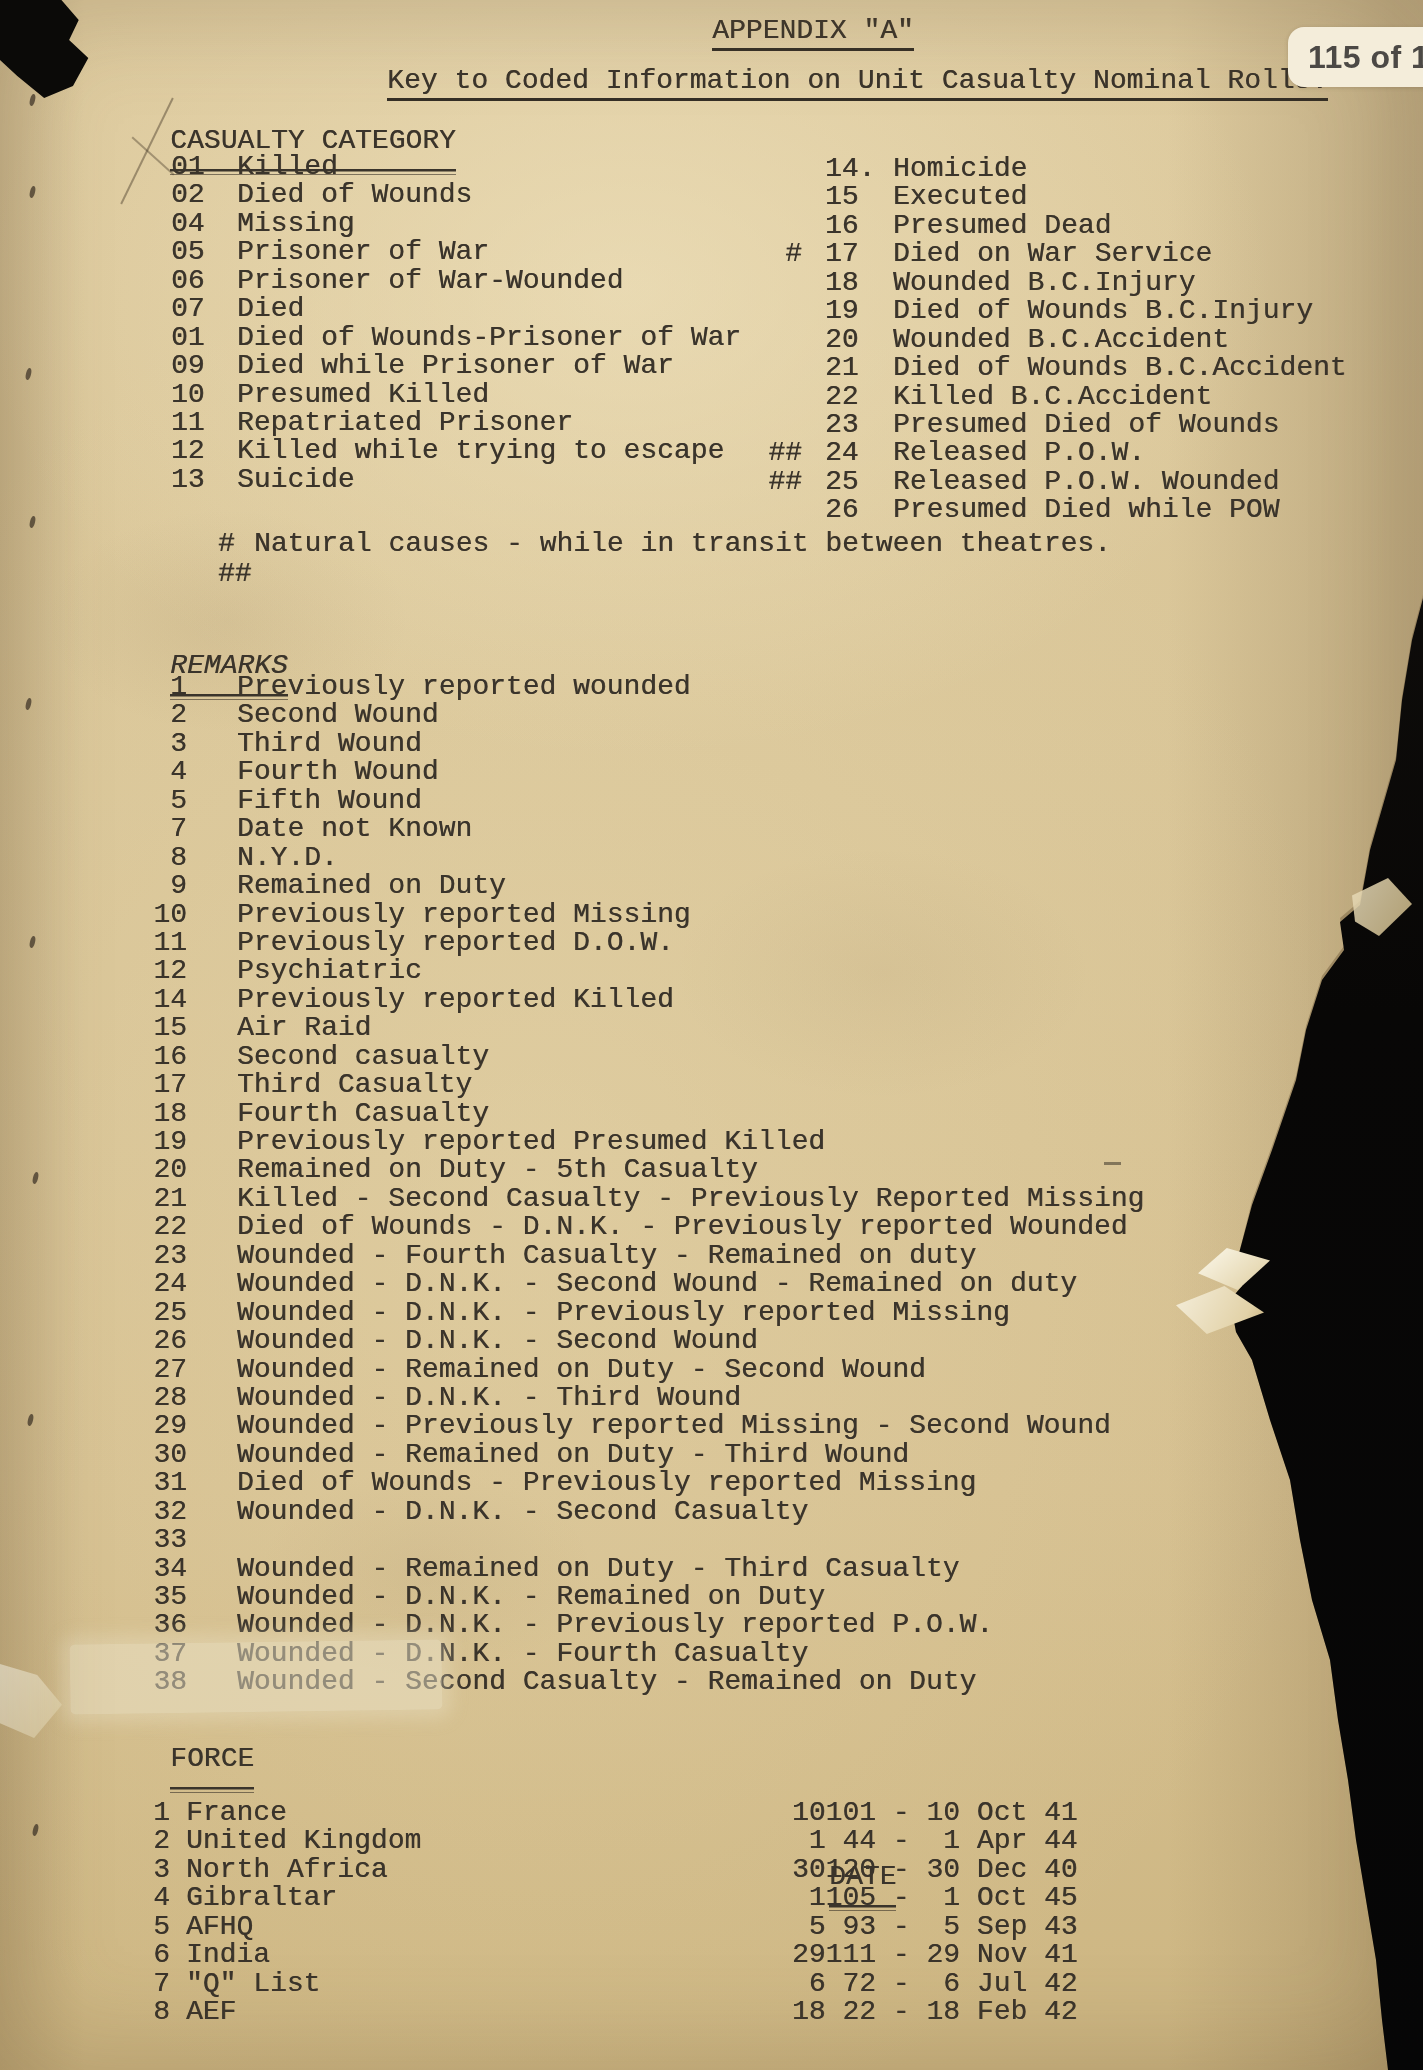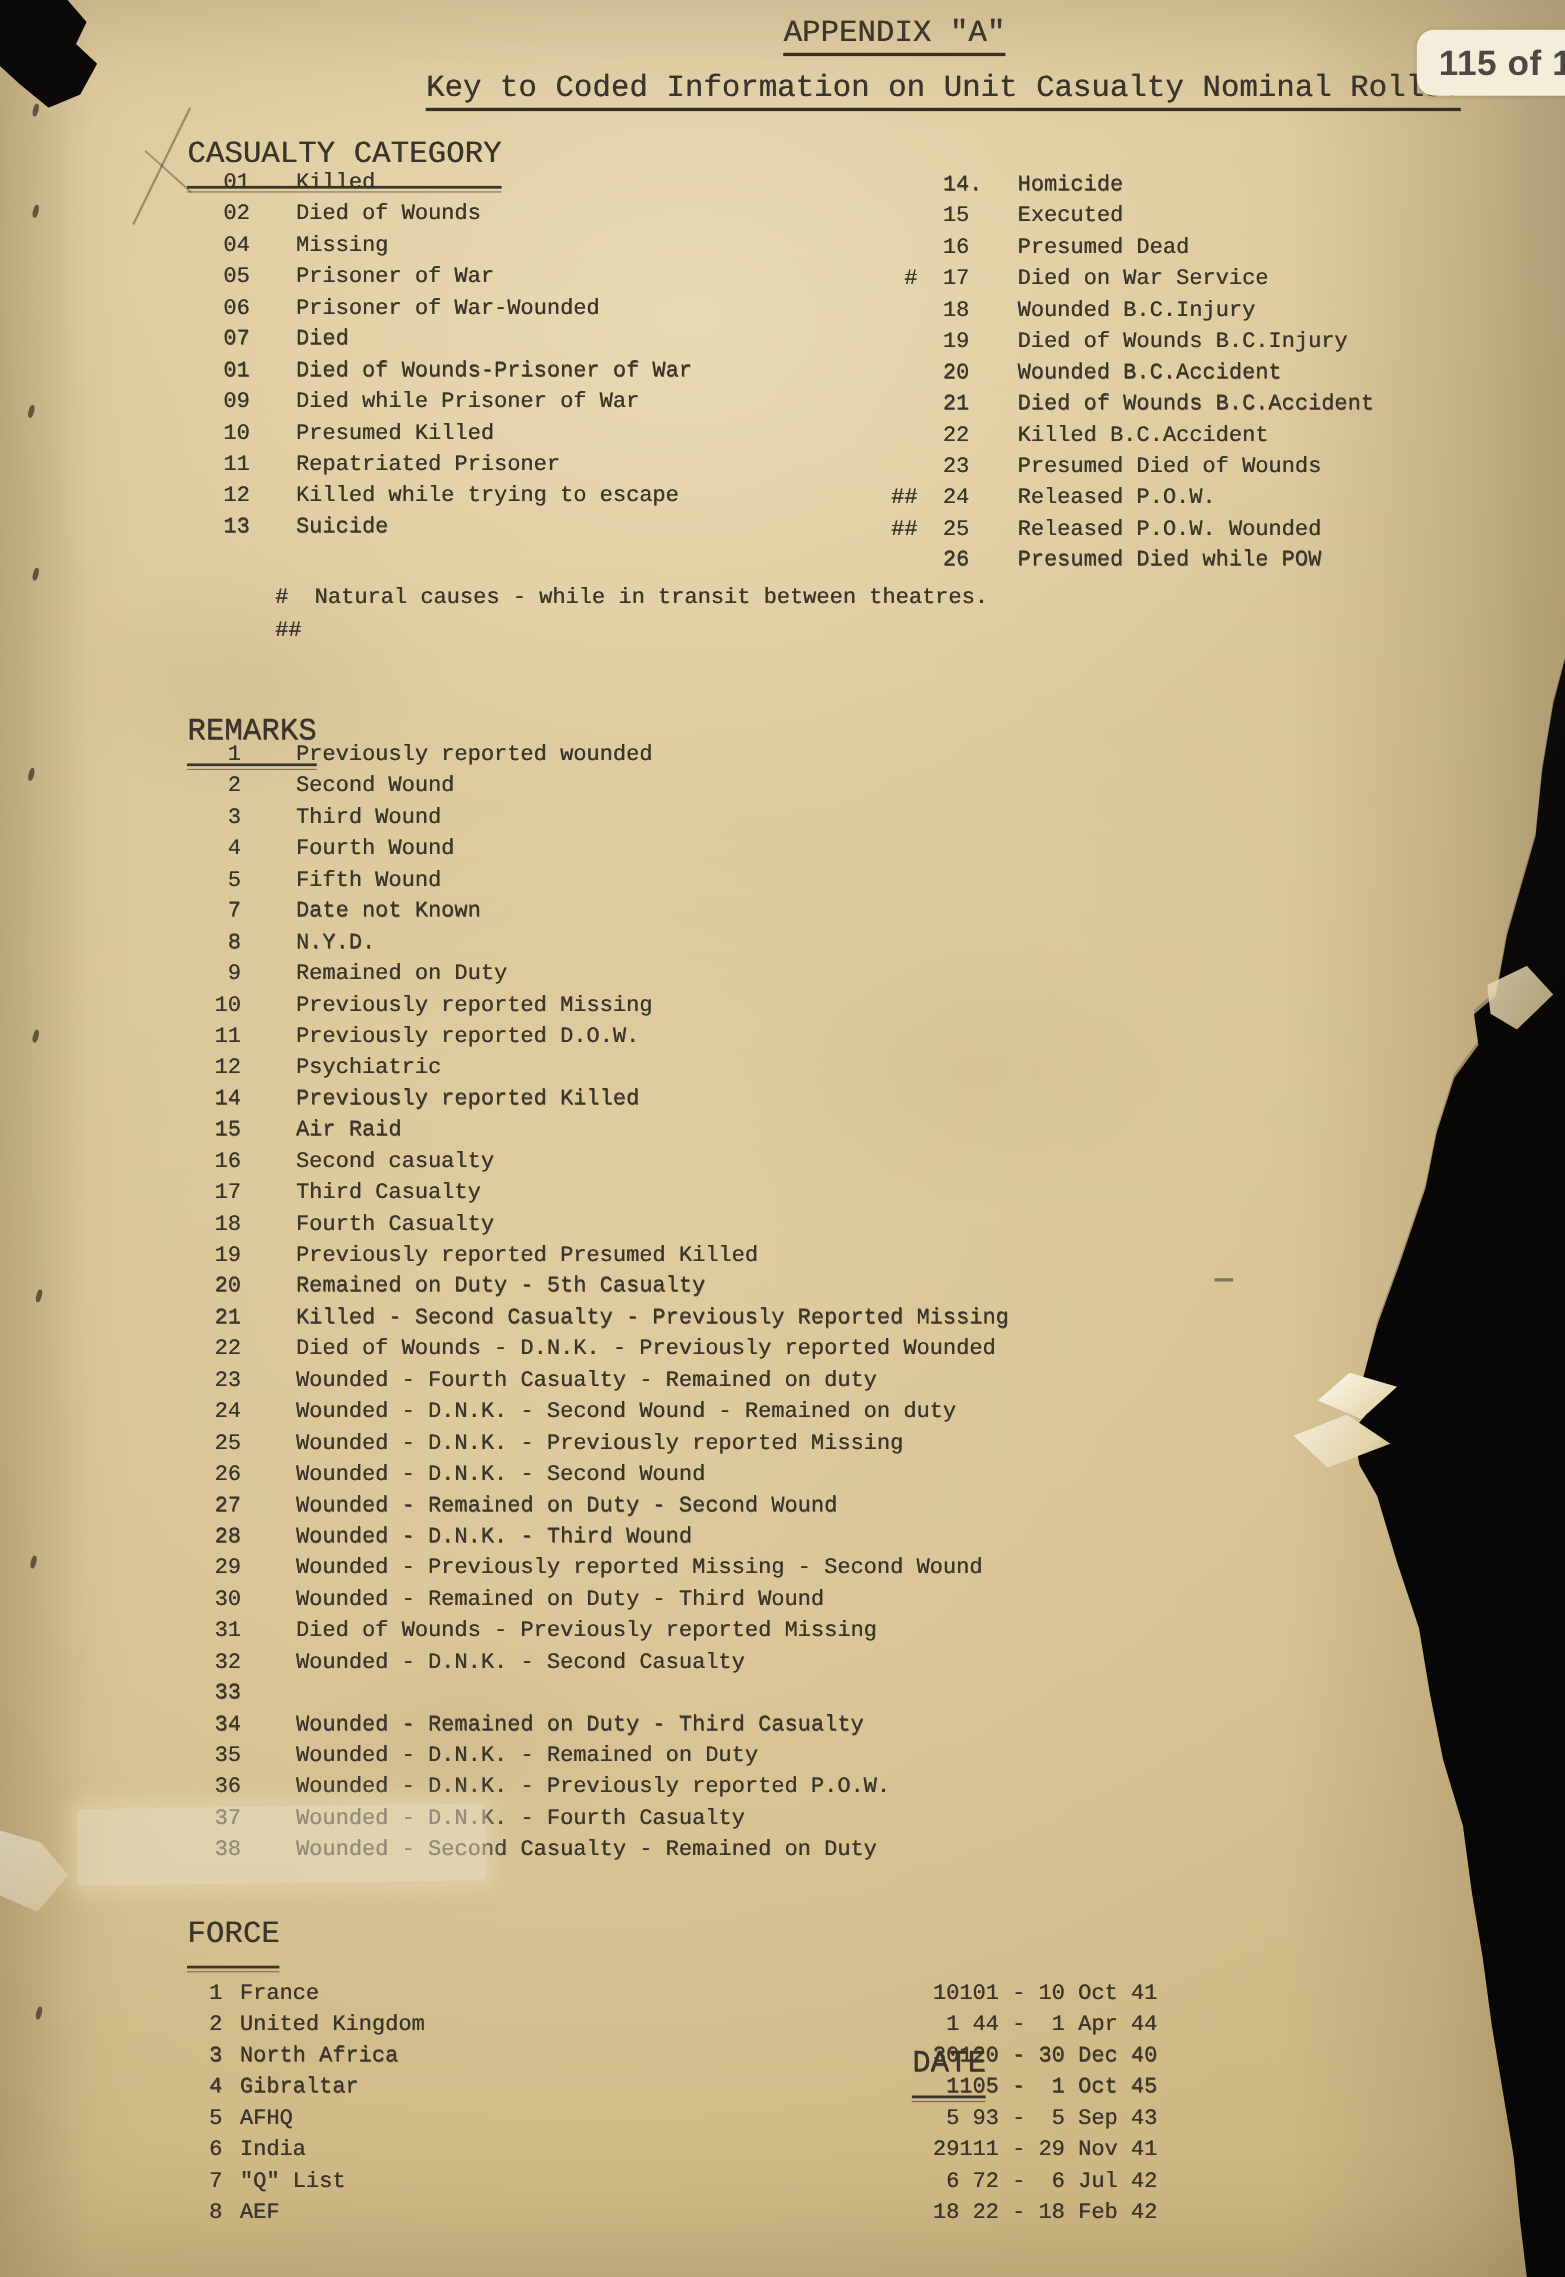--- a/index.html
+++ b/index.html
@@ -9,21 +9,21 @@
     color:#3a342b;
     background:
       radial-gradient(900px 650px at 44% 14%, rgba(243,231,196,0.55), transparent 72%),
       radial-gradient(1100px 1300px at 38% 58%, rgba(236,222,182,0.35), transparent 75%),
       radial-gradient(260px 160px at 16% 30%, rgba(120,95,60,0.10), transparent 70%),
       radial-gradient(300px 180px at 62% 47%, rgba(120,95,60,0.08), transparent 70%),
       radial-gradient(240px 150px at 30% 76%, rgba(120,95,60,0.09), transparent 70%),
       linear-gradient(90deg, rgba(105,82,50,0.16) 0%, transparent 6%, transparent 82%, rgba(90,68,38,0.22) 98%),
       linear-gradient(180deg,#decb9f 0%,#d9c597 38%,#d5bf8f 72%,#cdb682 100%);
   }
-  .mono { font-size:20px; line-height:28.45px;margin-left:32px; }
+  .mono { font-size:28px; line-height:28.45px; }
   .ink  { text-shadow:0.4px 0.3px 0.6px rgba(62,54,42,0.8); }
 
   
   .heading { position:absolute; font-size:28px; white-space:pre; }
   .u2 {
     display:inline-block; padding-bottom:19px;
     background-image:linear-gradient(#3a342b,#3a342b),linear-gradient(rgba(58,50,40,.6),rgba(58,50,40,.6));
     background-size:100% 2.5px,100% 1.5px;
     background-position:0 calc(100% - 4px),0 100%;
     background-repeat:no-repeat;
@@ -312,21 +312,21 @@
       <div class="row">
         <span class="marker">#</span>
         <span class="text">Natural causes - while in transit between theatres.</span>
       </div>
 
       <div class="row">
         <span class="marker">##</span>
       </div>
     </div>
 
-  <div class="heading ink" style="left:103px; top:619px;">
+  <div class="heading ink" style="left:103px; top:619px;font-style:italic;">
     <span class="u2">REMARKS</span>
   </div>
 
   <div class="list mono ink remarks-list" style="left:0; top:673px;">
 
       <div class="row">
         <span class="code">1</span>
         <span class="label">Previously reported wounded</span>
       </div>
 

